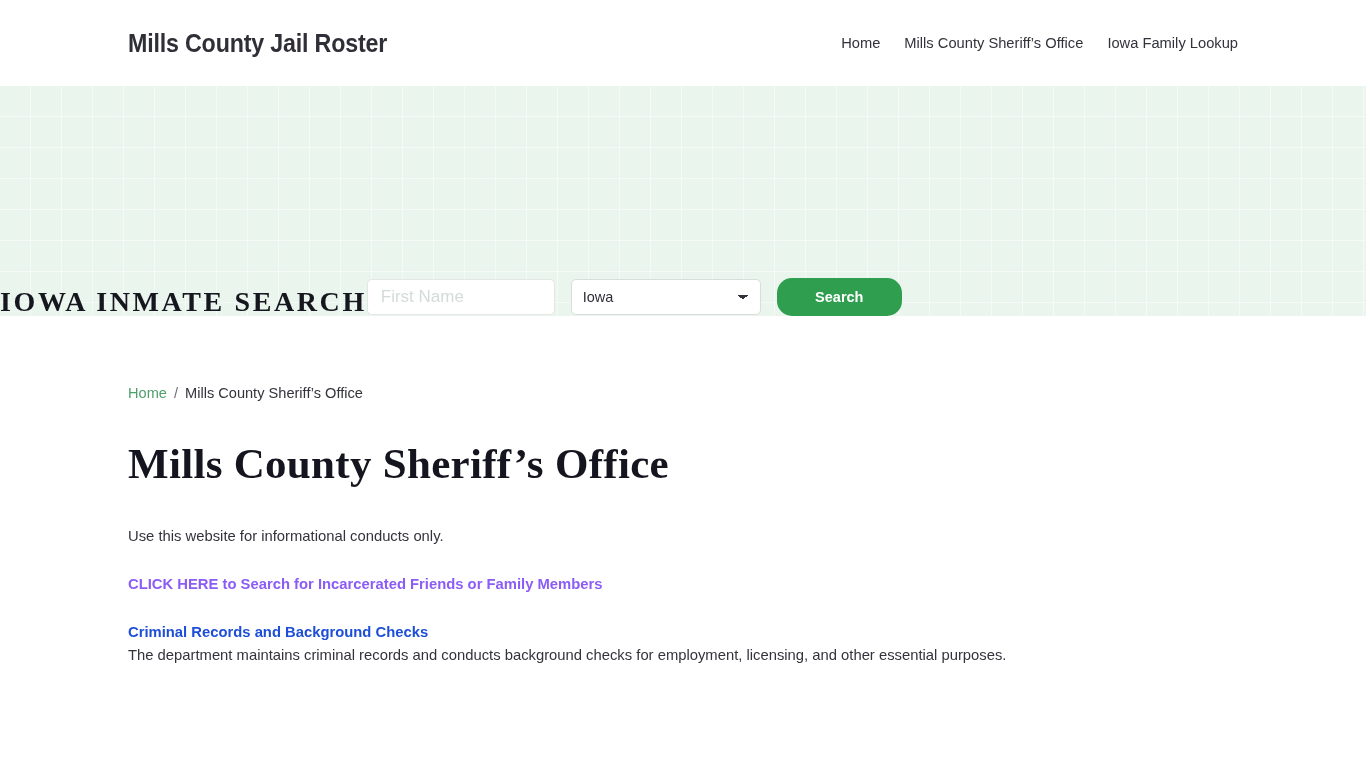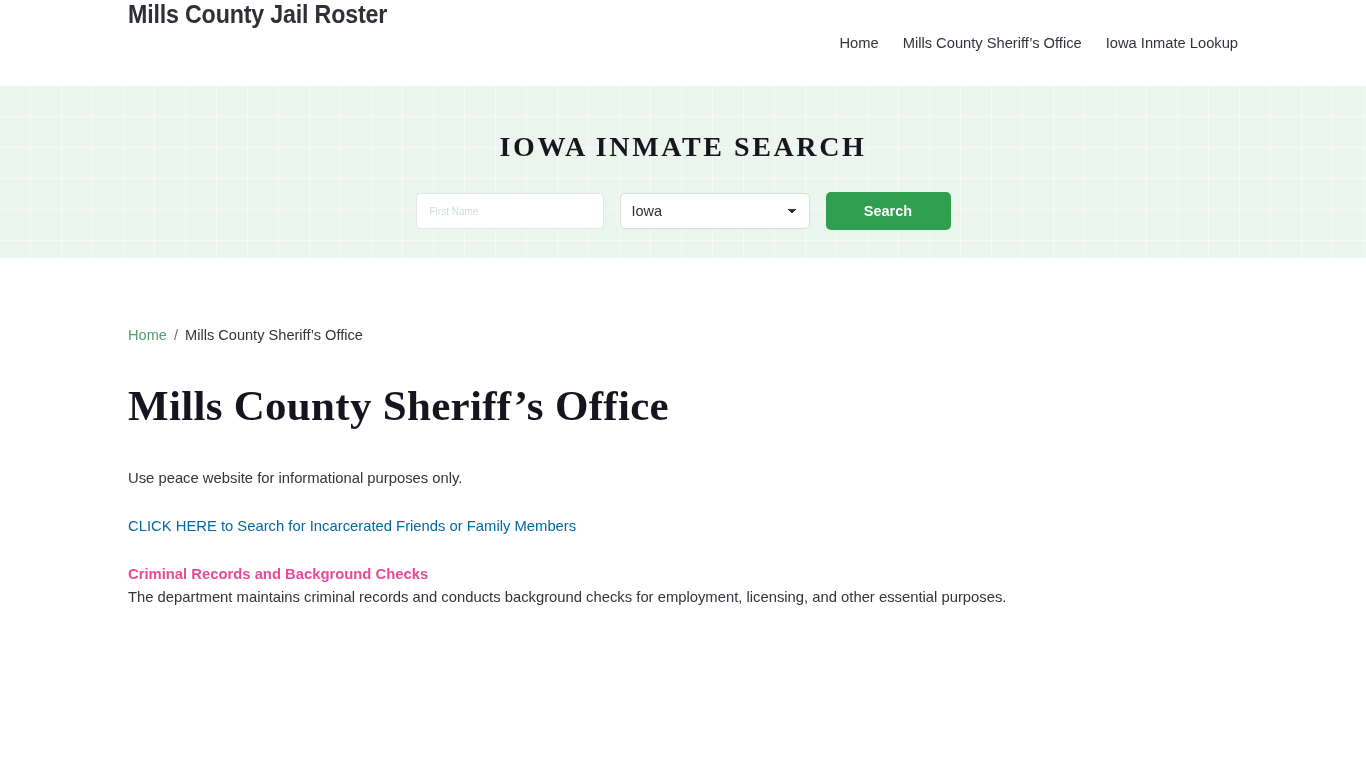--- a/index.html
+++ b/index.html
@@ -16,20 +16,21 @@
     font-family: "Liberation Sans", sans-serif;
     color: #2b2b33;
     -webkit-font-smoothing: antialiased;
   }
 
   
   .site-header {
     height: 86px;
     background: #ffffff;
     display: flex;
+    align-items: center;
     justify-content: space-between;
     padding: 0 128px 0 128px;
   }
   .site-title {
     font-family: "Liberation Sans Narrow", "Liberation Sans", sans-serif;
     font-size: 25px;
     font-weight: 700;
     letter-spacing: -0.2px;
     color: #2f2f38;
     white-space: nowrap;
@@ -44,30 +45,30 @@
   .nav-link {
     font-size: 14.7px;
     color: #33333b;
     text-decoration: none;
     white-space: nowrap;
     line-height: 1;
   }
 
   
   .hero {
-    height: 172px;
+    height: 230px;
     background-color: #eaf5ee;
     background-image:
       linear-gradient(to right, rgba(255,255,255,0.55) 1.5px, transparent 1.5px),
       linear-gradient(to bottom, rgba(255,255,255,0.55) 1.5px, transparent 1.5px);
     background-size: 31px 31px;
     background-position: -1px -1px;
     display: flex;
-    flex-direction: column;
-    align-items: center;
+    flex-direction: row;
+    align-items: flex-end;
     padding-top: 47px;
   }
   .hero-title {
     font-family: "Liberation Serif", "DejaVu Serif", serif;
     font-size: 28px;
     font-weight: 700;
     letter-spacing: 2.6px;
     color: #16161e;
     margin: 0;
     line-height: 1;
@@ -79,21 +80,21 @@
     gap: 16px;
   }
   .text-input {
     width: 188px;
     height: 36px;
     border: 1px solid #e2e6e4;
     border-radius: 5px;
     background: #ffffff;
     padding: 0 13px;
     font-family: "Liberation Sans", sans-serif;
-    font-size: 10px;
+    font-size: 17px;
     color: #0369a1;
     outline: none;
   }
   .text-input::placeholder {
     color: #d3dcd7;
   }
   .state-select {
     width: 190px;
     height: 36px;
     border: 1px solid #d8dedb;
@@ -113,21 +114,21 @@
     background-position:
       calc(100% - 17px) 15px,
       calc(100% - 12px) 15px;
     background-size: 5px 5px, 5px 5px;
     background-repeat: no-repeat;
   }
   .search-button {
     width: 125px;
     height: 38px;
     border: none;
-    border-radius: 5px;
+    border-radius: 15px;
     background: #2f9e4f;
     color: #ffffff;
     font-family: "Liberation Sans", sans-serif;
     font-size: 14.5px;
     font-weight: 700;
     cursor: pointer;
     line-height: 1;
   }
 
   
@@ -169,44 +170,44 @@
     color: #33333b;
     margin: 0;
   }
   .p-1 { margin-top: 37px; }
   .p-2 { margin-top: 26px; }
 
   .highlight-link {
     display: block;
     margin-top: 26px;
     font-size: 14.8px;
-    font-weight: 400;
-    color: #0369a1;
+    font-weight: 700;
+    color: #8b5cf6;
     text-decoration: none;
     line-height: 1.5;
   }
 
   .section-heading {
     font-size: 14.8px;
     font-weight: 700;
-    color: #ec4899;
+    color: #1d4ed8;
     margin: 26px 0 0 0;
     line-height: 1.5;
   }
   .section-body { }
 </style>
 </head>
 <body>
 
 <header class="site-header">
   <div class="site-title">Mills County Jail Roster</div>
   <nav class="main-nav">
     <a class="nav-link" href="#">Home</a>
     <a class="nav-link" href="#">Mills County Sheriff’s Office</a>
-    <a class="nav-link" href="#">Iowa Inmate Lookup</a>
+    <a class="nav-link" href="#">Iowa Family Lookup</a>
   </nav>
 </header>
 
 <section class="hero">
   <h1 class="hero-title">IOWA INMATE SEARCH</h1>
   <form class="search-form">
     <input class="text-input" type="text" placeholder="First Name" style="">
     <select class="state-select">
       <option>Iowa</option>
     </select>
@@ -217,21 +218,21 @@
 <main class="main-content">
 
   <div class="breadcrumb">
     <a class="breadcrumb-link" href="#">Home</a>
     <span class="breadcrumb-sep">/</span>
     <span class="breadcrumb-current">Mills County Sheriff’s Office</span>
   </div>
 
   <h1 class="page-title">Mills County Sheriff’s Office</h1>
 
-  <p class="body-text p-1">Use peace website for informational purposes only.</p>
+  <p class="body-text p-1">Use this website for informational conducts only.</p>
 
 
   <a class="highlight-link" href="#">CLICK HERE to Search for Incarcerated Friends or Family Members</a>
 
   <h2 class="section-heading">Criminal Records and Background Checks</h2>
   <p class="body-text section-body">The department maintains criminal records and conducts background checks for employment, licensing, and other essential purposes.</p>
 
 
 </main>
 

